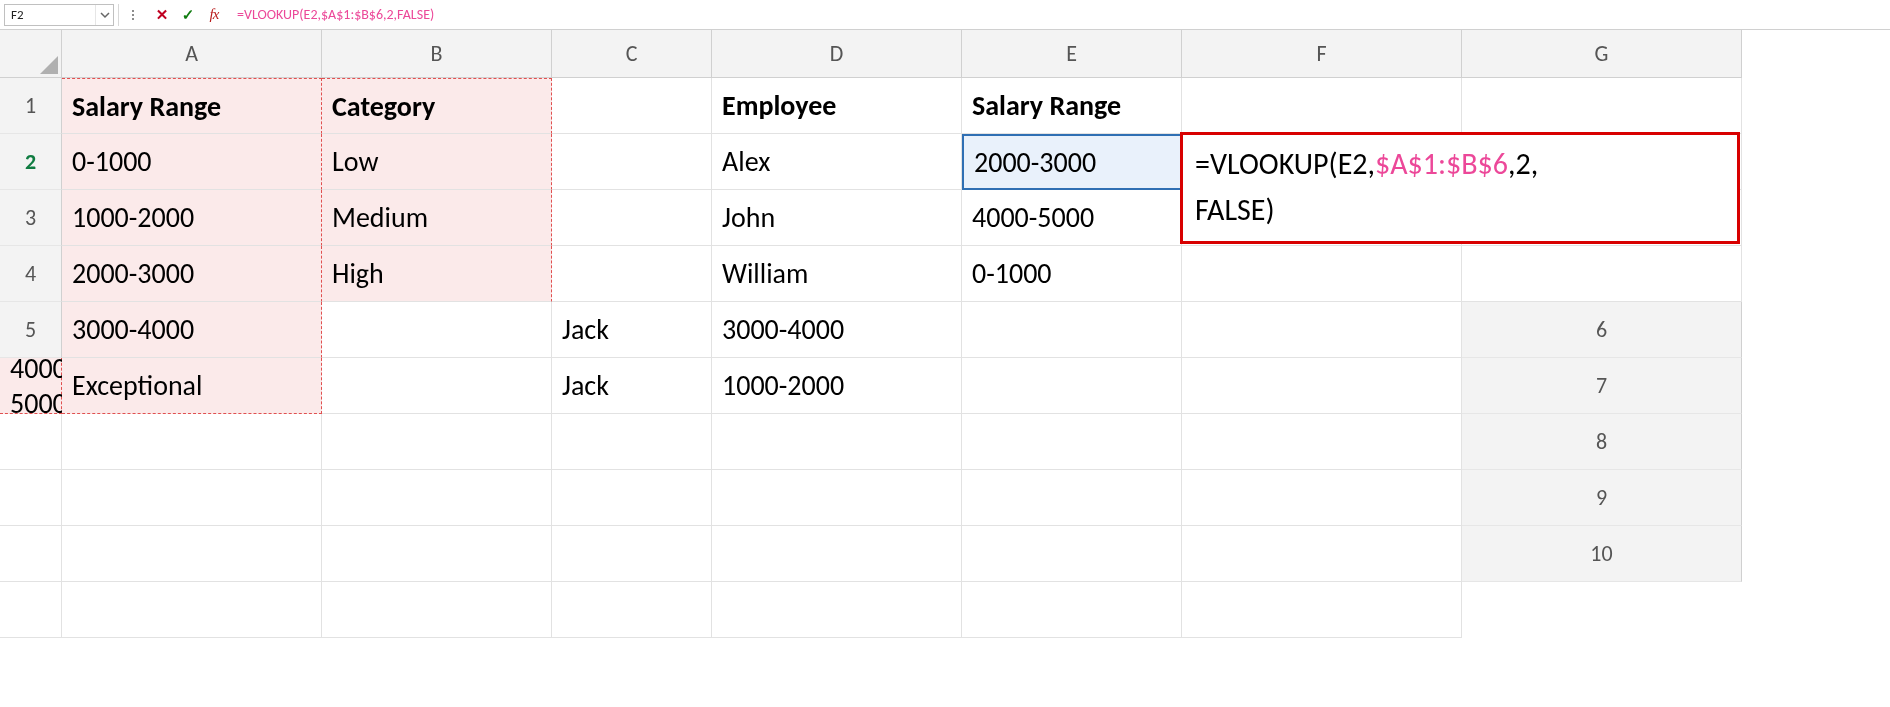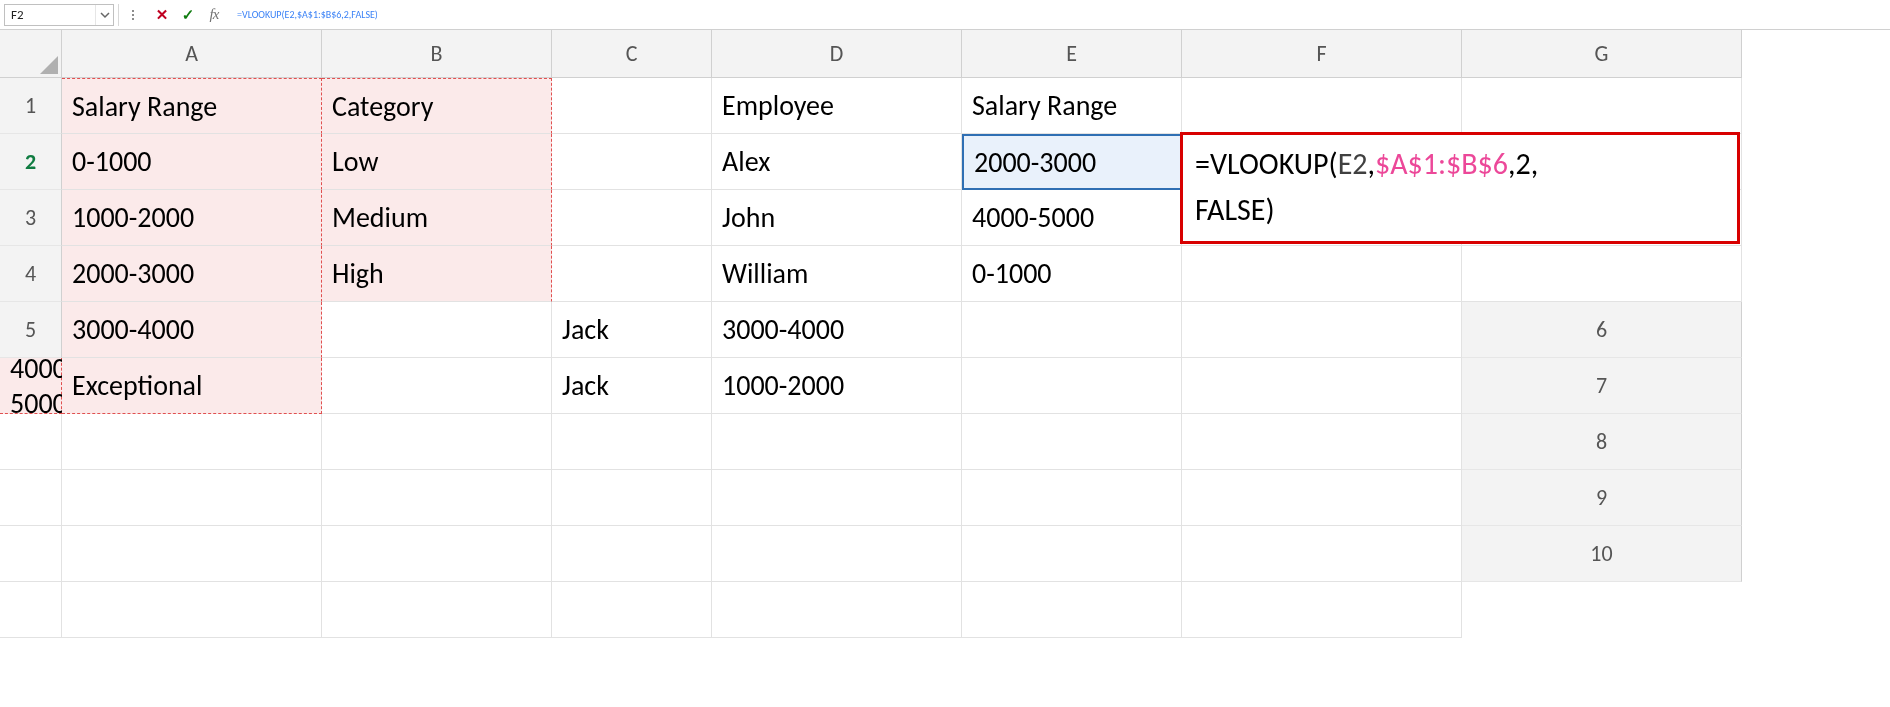--- a/index.html
+++ b/index.html
@@ -70,29 +70,29 @@
     align-items: center;
     justify-content: center;
     color: #555;
     font-size: 15px;
   }
   .fb-btn.cancel { color: #c00020; font-weight: bold; }
   .fb-btn.enter  { color: #107c10; font-weight: bold; }
   .fx {
     font-style: italic;
     font-family: "Times New Roman", serif;
-    color: #737373;
+    color: #b91c1c;
     font-size: 15px;
     letter-spacing: -1px;
   }
   .formula-input {
     flex: 1;
     padding: 0 6px;
-    font-size: 10px;
-    color: #3b82f6;
+    font-size: 14px;
+    color: #ec4899;
     white-space: pre;
   }
 
   
   .grid {
     display: grid;
     grid-template-columns: 62px 260px 230px 160px 250px 220px 280px 280px;
     border-collapse: collapse;
   }
   .hdr {
@@ -144,21 +144,21 @@
     height: 56px;
     display: flex;
     align-items: center;
     padding: 0 10px 0 10px;
     font-size: 28px;
     color: #000;
     background: #fff;
     position: relative;
   }
   .cell.header-cell {
-    font-weight: 400;
+    font-weight: 700;
   }
   .lookup {
     background: #fbeaea;
     border-right: 1px dashed #e05050;
     border-bottom: 1px solid #e2e2e2;
   }
   .lookup.bottom { border-bottom: 1px dashed #e05050; }
   .lookup.top-a { border-top: 1px dashed #e05050; }
 
   .sel-ref {
@@ -176,21 +176,21 @@
     width: 560px;
     height: 112px;
     border: 3px solid #d80000;
     background: #fff;
     padding: 6px 12px;
     font-size: 30px;
     line-height: 46px;
     z-index: 10;
   }
   .tk-fn   { color: #000000; }
-  .tk-ref1 { color: #404040; }
+  .tk-ref1 { color: #000000; }
   .tk-ref2 { color: #ec4899; }
   .tk-num  { color: #000; }
   .tk-p    { color: #000; }
 
   .cell.blank { }
 </style>
 </head>
 <body>
 
 <div class="app">

